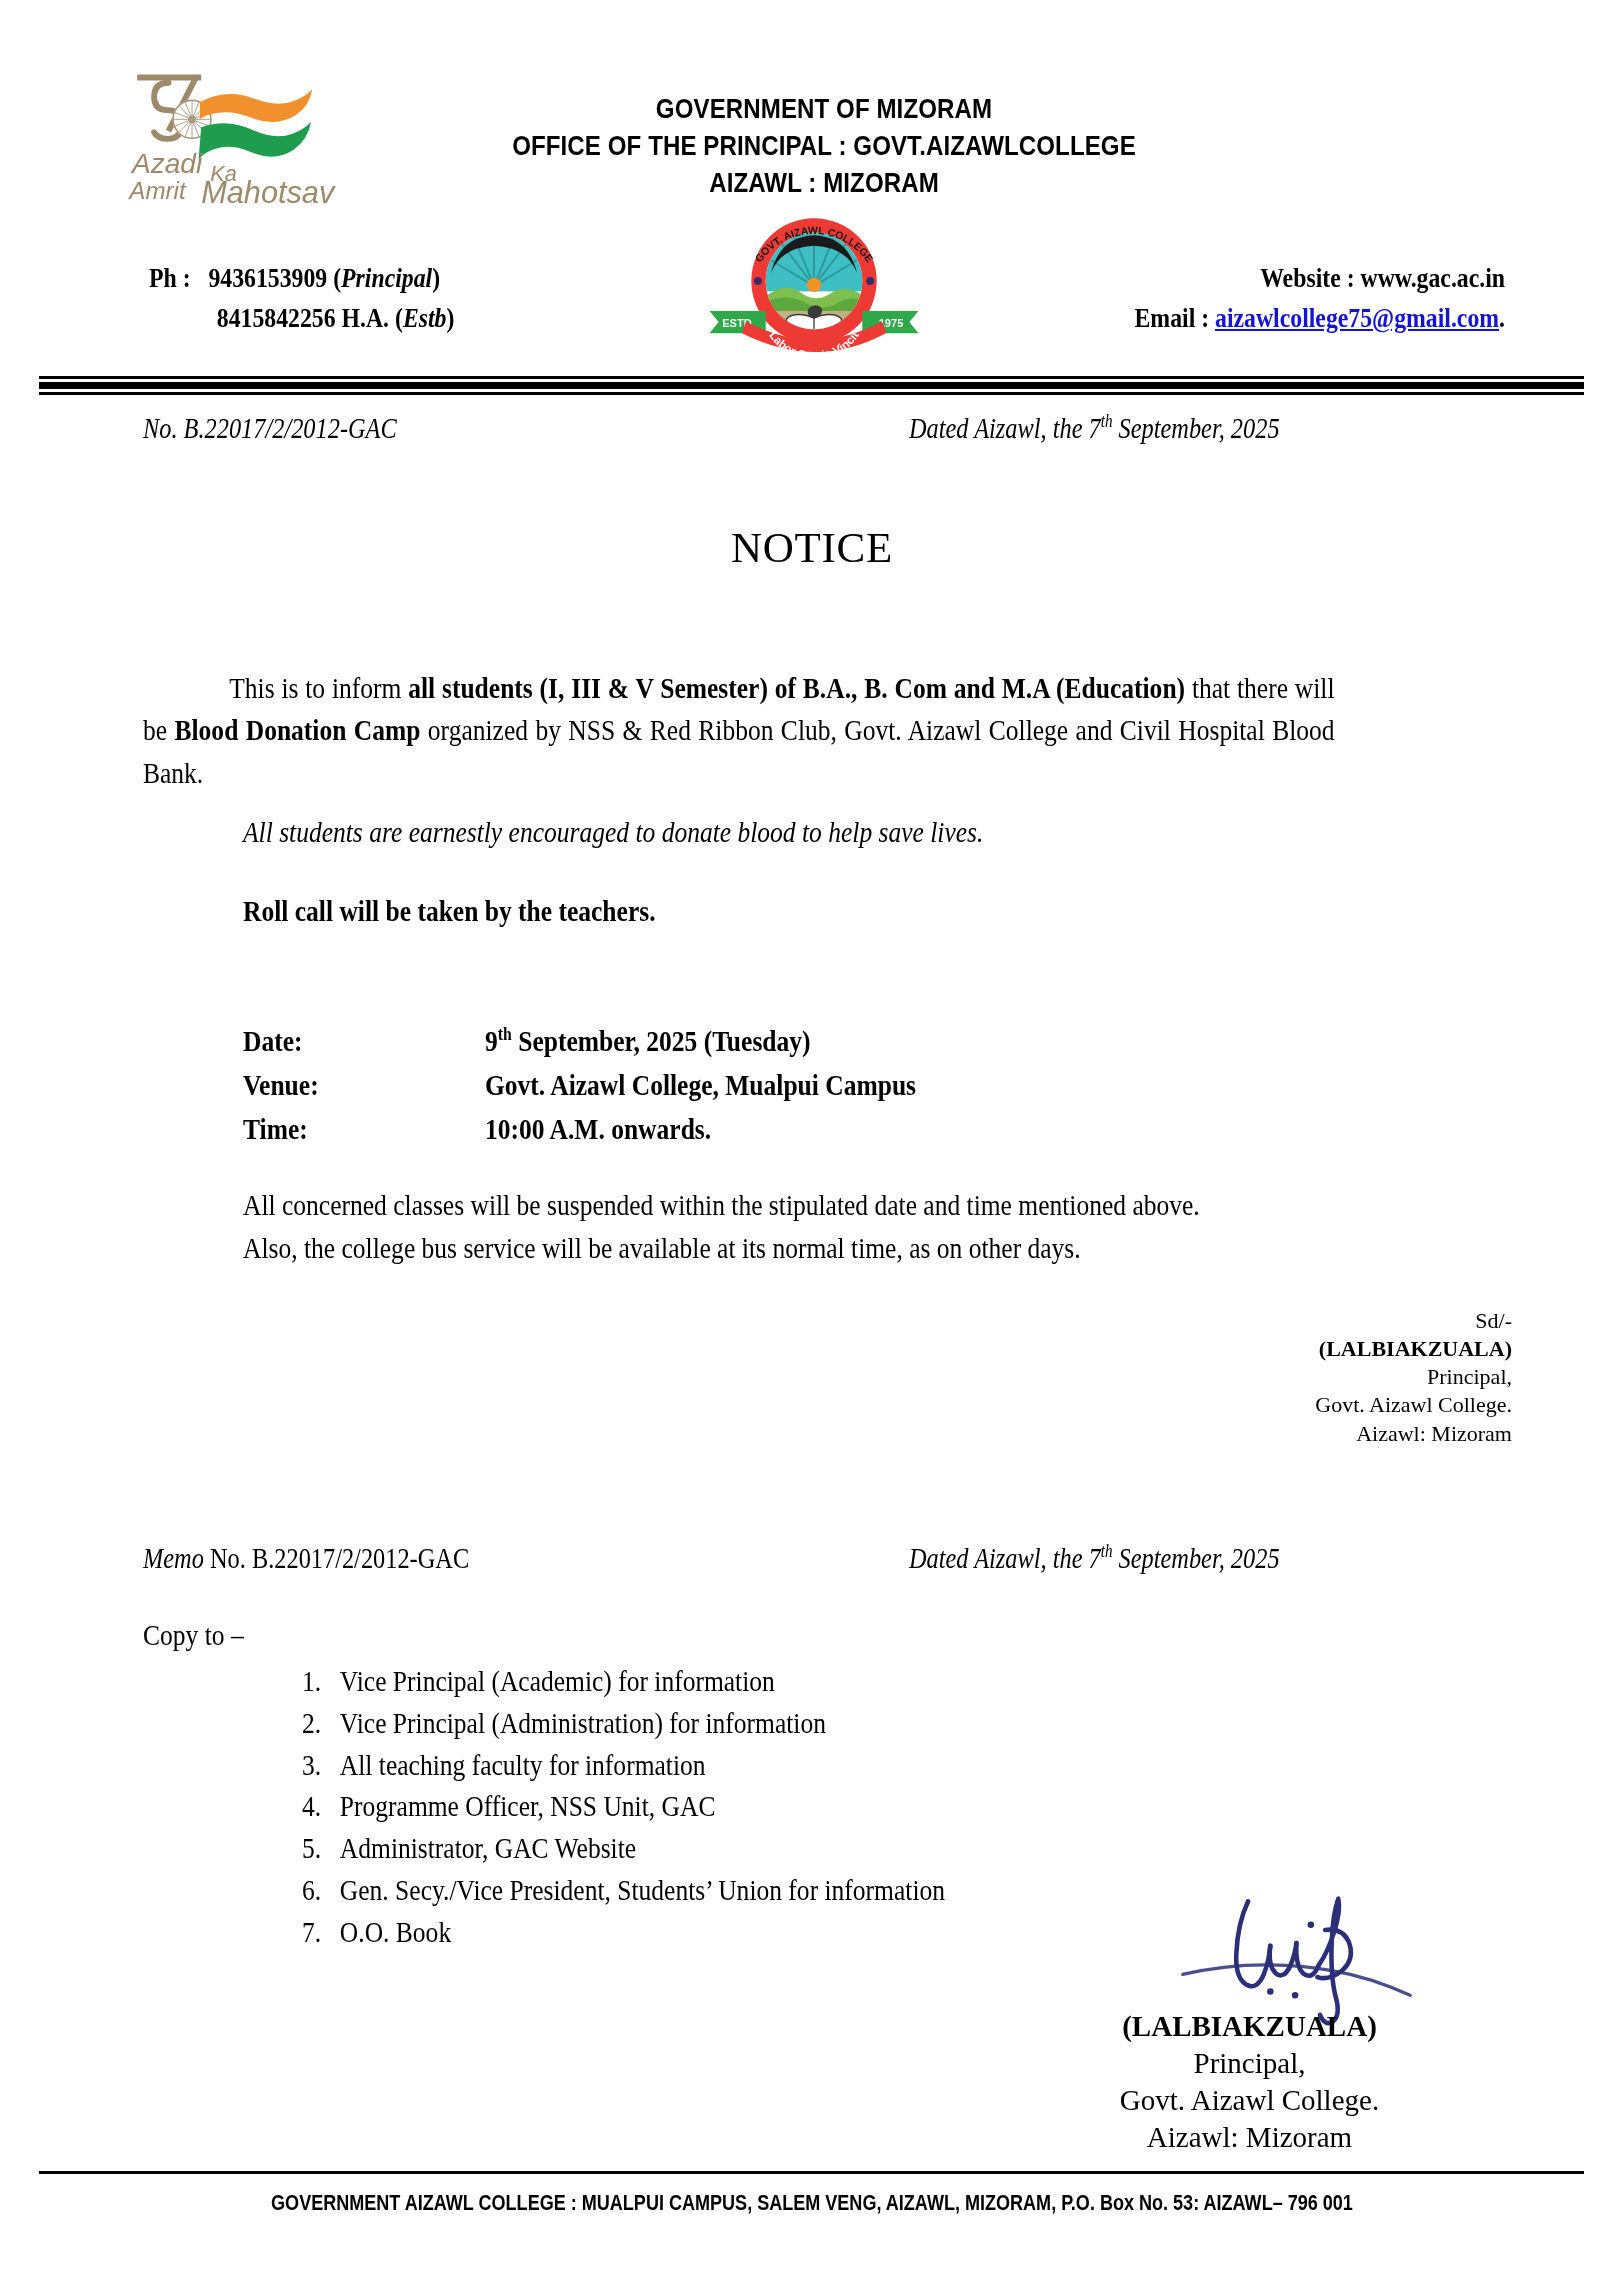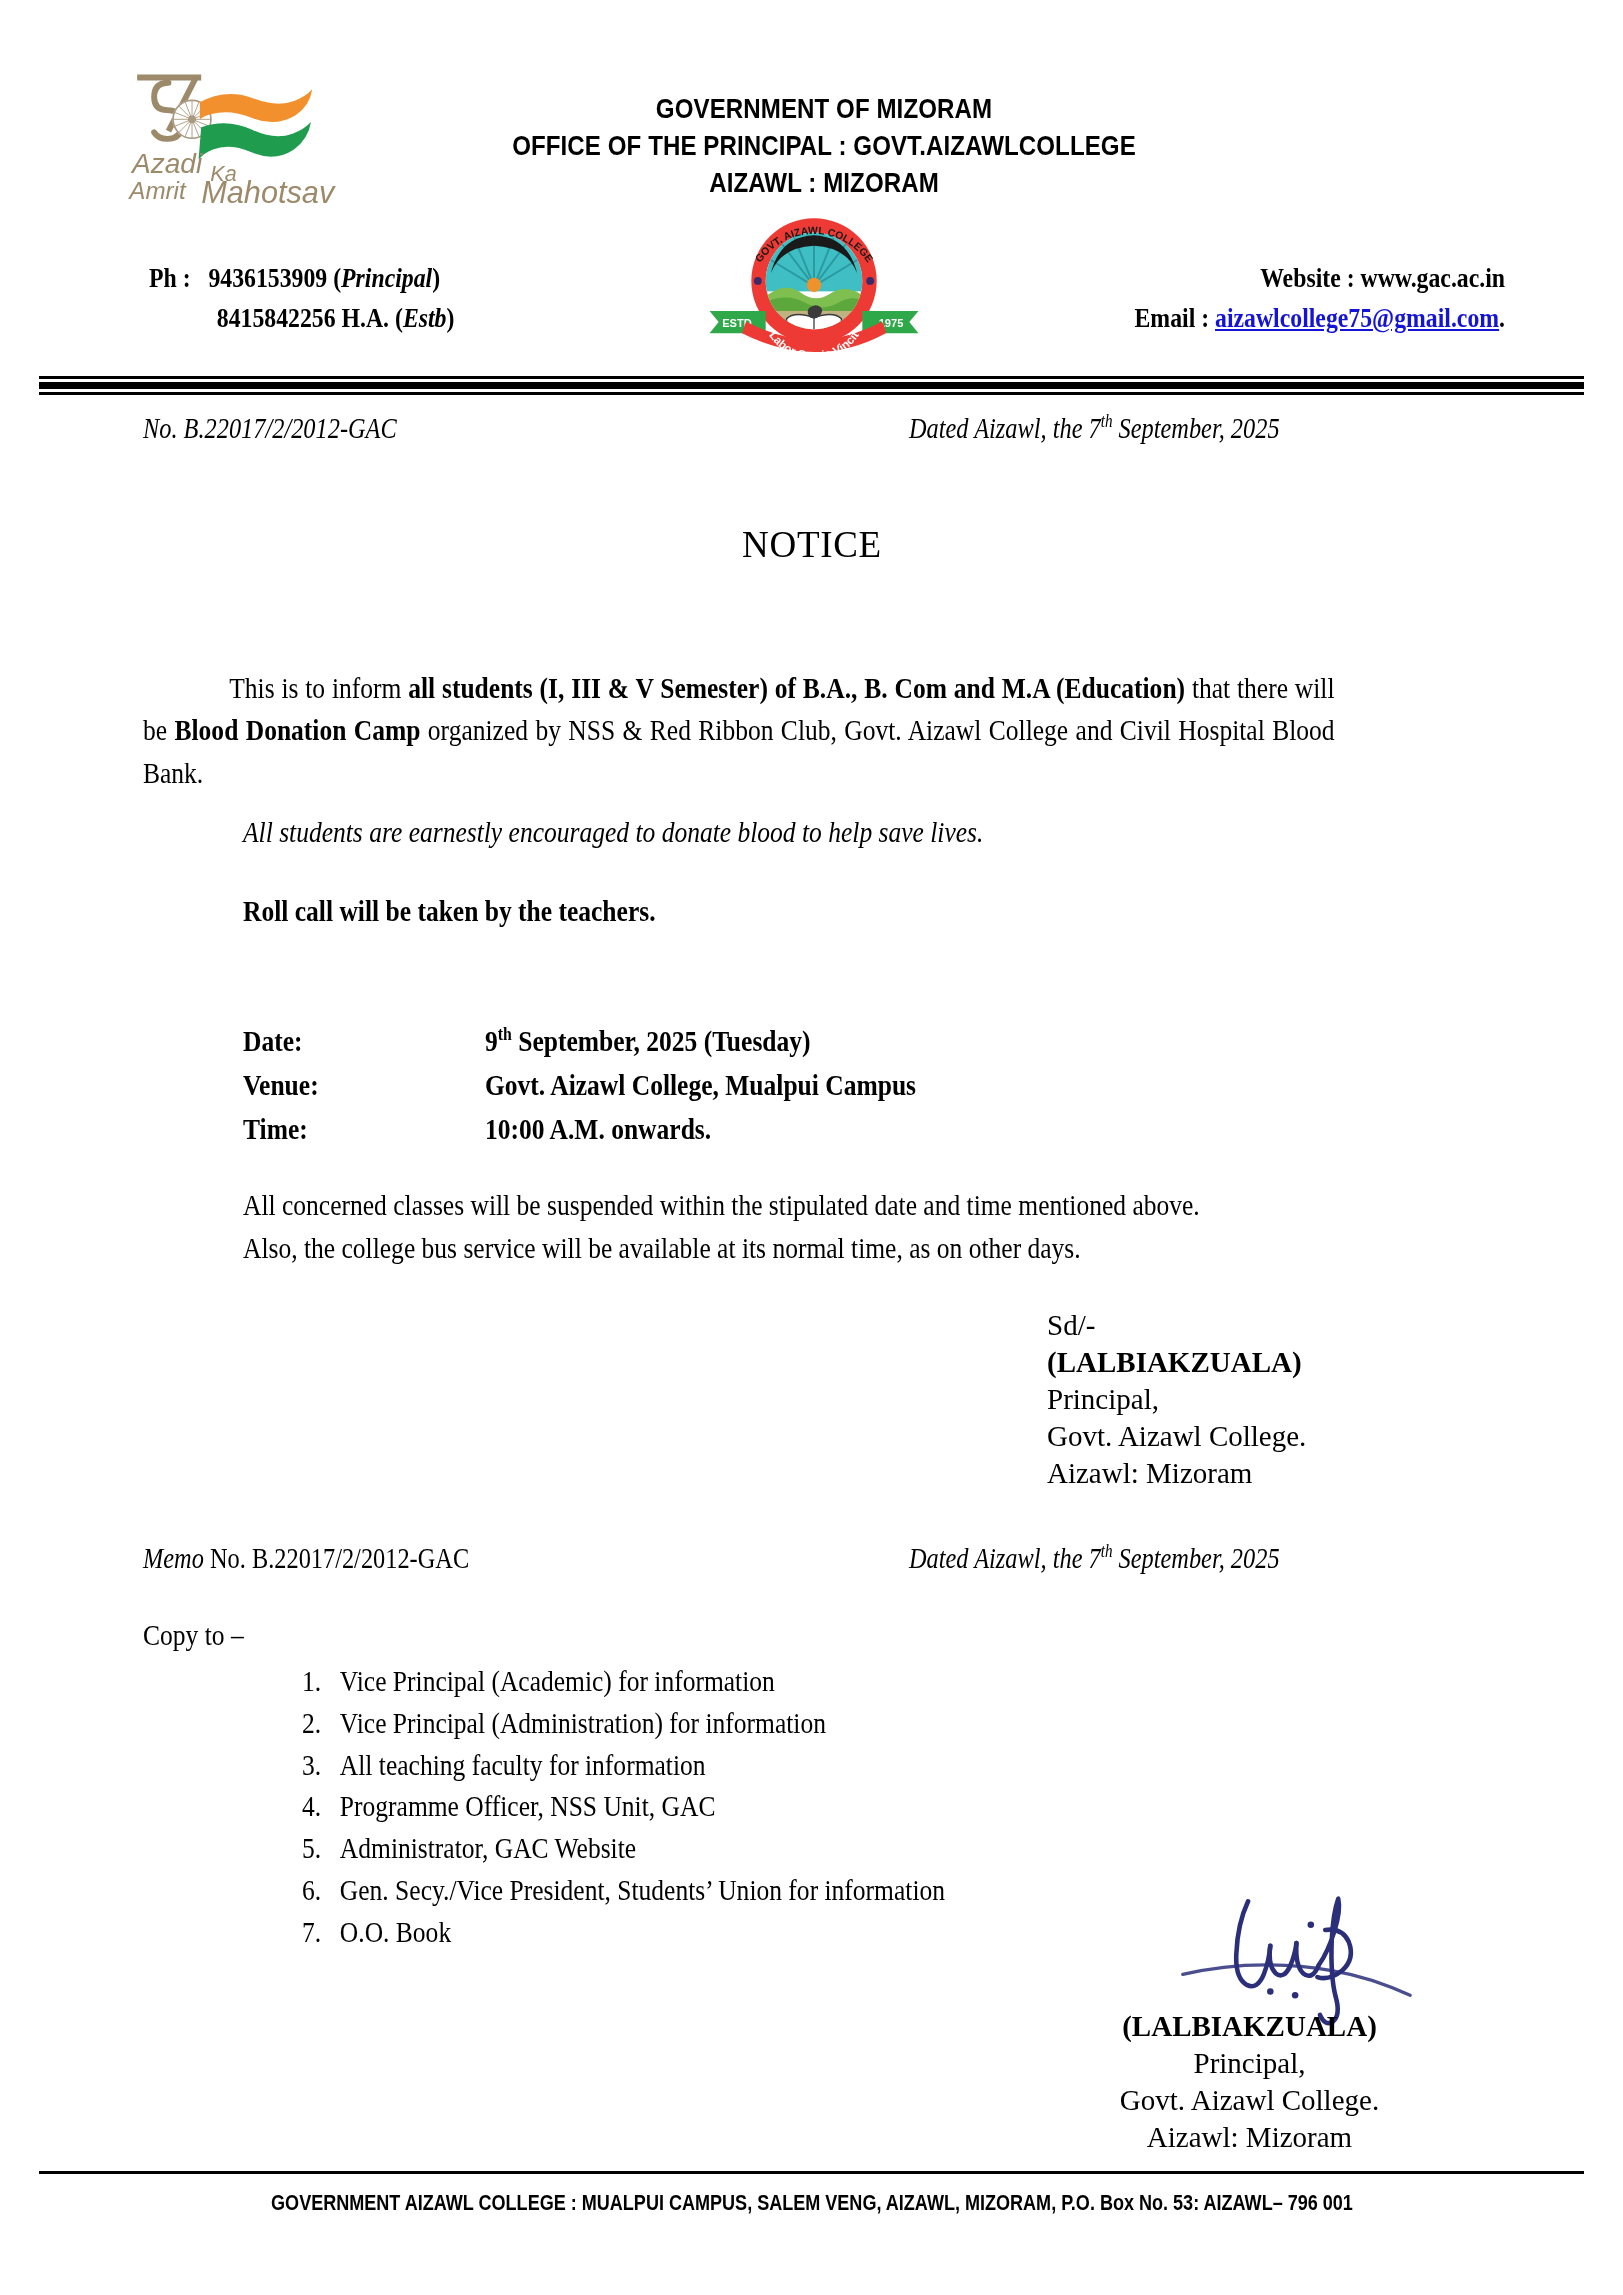--- a/index.html
+++ b/index.html
@@ -132,21 +132,21 @@
     transform-origin: left top;
     white-space: nowrap;
   }
   sup { font-size: 0.62em; vertical-align: super; line-height: 0; }
 
   .notice-title {
     position: absolute;
     left: 0; top: 523px;
     width: 1624px;
     text-align: center;
-    font-size: 37px;
+    font-size: 43px;
     letter-spacing: 0.7px;
   }
 
   .para {
     position: absolute;
     font-size: 29px;
     line-height: 1.46;
     text-align: justify;
     transform: scaleX(0.88);
     transform-origin: left top;
@@ -201,25 +201,25 @@
     width: 1308px;
     font-size: 29px;
     line-height: 1.48;
     transform: scaleX(0.88);
     transform-origin: left top;
   }
 
   
   .sig1 {
     position: absolute;
-    left: 1047px;
+    left: 1093px;
     top: 1307px;
     width: 419px;
-    text-align: left;
-    font-size: 29px;
+    text-align: right;
+    font-size: 22px;
     line-height: 1.28;
   }
   .sig1 .name { font-weight: bold; }
 
   
   .memo-no {
     position: absolute;
     left: 143px; top: 1542px;
     font-size: 29px;
     transform: scaleX(0.84);

